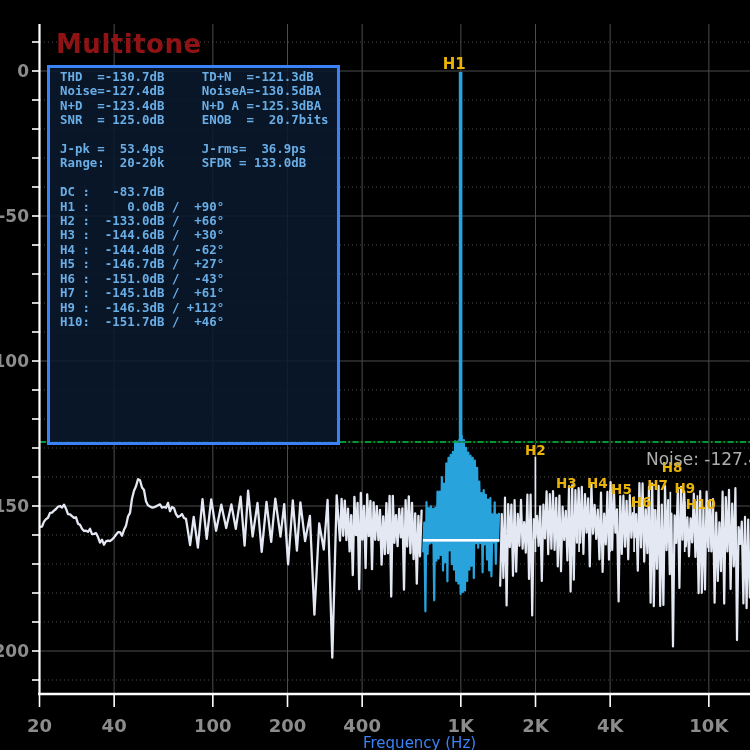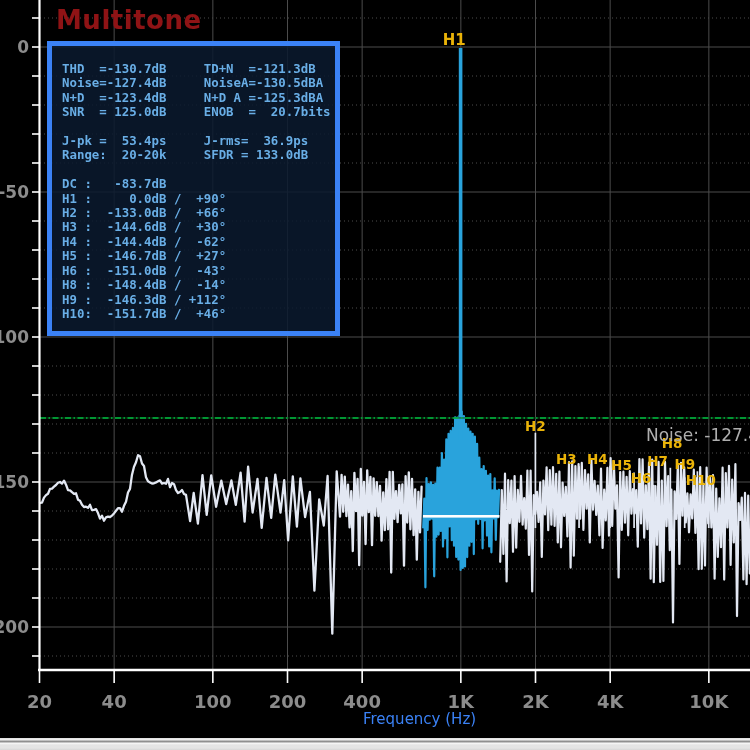--- a/index.html
+++ b/index.html
@@ -1,24 +1,24 @@
 <!DOCTYPE html>
 <html><head>
 <meta charset="utf-8">
 <style>
   html,body{margin:0;padding:0;background:#000;}
   body{width:750px;height:750px;overflow:hidden;position:relative;
        font-family:"DejaVu Sans",sans-serif;}
-  #stage{position:absolute;inset:0;background:#000;overflow:hidden;}
+  #stage{position:absolute;inset:0;background:#000;overflow:hidden;margin-top:24px;}
   #plot-svg{position:absolute;left:0;top:0;}
   #plot-title{position:absolute;left:56px;top:5px;font-size:26px;font-weight:bold;
       color:#8f1315;letter-spacing:0.5px;}
-  #info-box{position:absolute;left:47px;top:41px;width:293px;height:295px;
-      background:rgba(10,26,46,0.86);border:5px solid #3b82f6;box-sizing:border-box;
-      padding:16px 0 0 10px;}
+  #info-box{position:absolute;left:47px;top:41px;width:293px;height:380px;
+      background:rgba(10,26,46,0.86);border:3px solid #3b82f6;box-sizing:border-box;
+      padding:2px 0 0 10px;}
   .info-line{font-family:"DejaVu Sans Mono",monospace;font-weight:bold;
       font-size:12.4px;line-height:14.4px;color:#69aee6;white-space:pre;}
   .y-tick-label{position:absolute;left:-45px;width:74px;text-align:right;
       font-size:17px;font-weight:bold;color:#8c8c8c;line-height:22px;}
   .x-tick-label{position:absolute;width:64px;text-align:center;top:691px;
       font-size:18px;font-weight:bold;color:#8c8c8c;}
   #x-axis-title{position:absolute;left:363px;top:710px;font-size:15px;color:#3b82f6;}
   .harm-label{position:absolute;font-size:13.5px;font-weight:bold;color:#eab308;
       white-space:nowrap;}
   #noise-cursor-label{position:absolute;left:646px;top:425px;font-size:17px;
@@ -107,21 +107,21 @@
       <div class="info-line">J-pk =  53.4ps     J-rms=  36.9ps</div>
       <div class="info-line">Range:  20-20k     SFDR = 133.0dB</div>
       <div class="info-line">&nbsp;</div>
       <div class="info-line">DC :   -83.7dB</div>
       <div class="info-line">H1 :     0.0dB /  +90°</div>
       <div class="info-line">H2 :  -133.0dB /  +66°</div>
       <div class="info-line">H3 :  -144.6dB /  +30°</div>
       <div class="info-line">H4 :  -144.4dB /  -62°</div>
       <div class="info-line">H5 :  -146.7dB /  +27°</div>
       <div class="info-line">H6 :  -151.0dB /  -43°</div>
-      <div class="info-line">H8 :  -148.4dB /  -14°</div>
+      <div class="info-line">H7 :  -145.1dB /  +61°</div>
       <div class="info-line">H9 :  -146.3dB / +112°</div>
       <div class="info-line">H10:  -151.7dB /  +46°</div>
     </div>
   <div id="y-axis-labels">
       <div class="y-tick-label" style="top: 36px;">0</div>
       <div class="y-tick-label" style="top: 181px;">-50</div>
       <div class="y-tick-label" style="top: 326px;">-100</div>
       <div class="y-tick-label" style="top: 471px;">-150</div>
       <div class="y-tick-label" style="top: 616px;">-200</div>
     </div>

